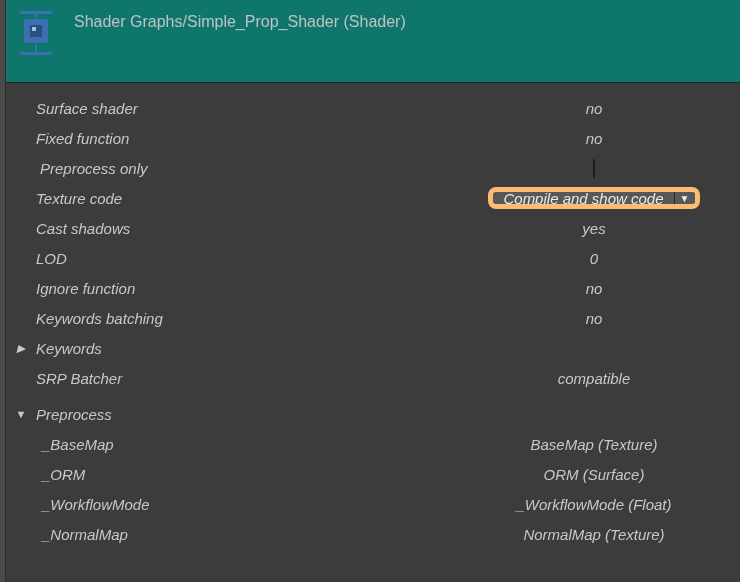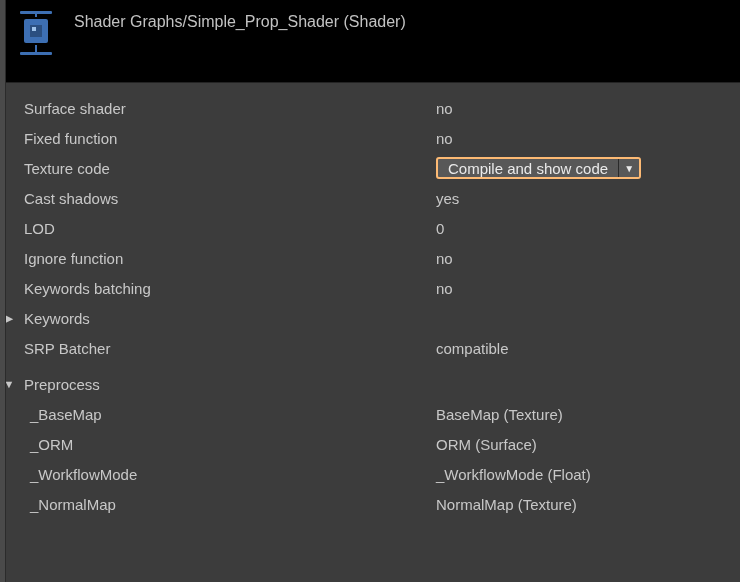--- a/index.html
+++ b/index.html
@@ -15,21 +15,21 @@
   .window {
     display: flex;
     flex-direction: column;
     height: 100%;
   }
   .header {
     display: flex;
     align-items: flex-start;
     padding: 10px 10px 26px 18px;
     border-bottom: 1px solid #232323;
-    background: #000000;
+    background: #0f766e;
   }
   .header .icon-wrap {
     width: 36px;
     height: 46px;
     display: flex;
     align-items: center;
     justify-content: center;
     position: relative;
     margin-right: 20px;
   }
@@ -41,21 +41,22 @@
   }
   .body {
     flex: 1;
     padding: 10px 0 10px 0;
     overflow: hidden;
   }
   .row {
     display: flex;
     align-items: center;
     height: 30px;
-    padding-left: 0;
+    padding-left: 12px;
+    font-style: italic;
   }
   .row .arrow {
     width: 18px;
     flex: 0 0 18px;
     display: flex;
     align-items: center;
     justify-content: center;
     color: #c8c8c8;
     font-size: 11px;
   }
@@ -64,38 +65,39 @@
     flex: 0 0 6px;
   }
   .row .label {
     flex: 0 0 412px;
     color: #c8c8c8;
   }
   .row.sub .label { padding-left: 6px; }
   .row .value {
     flex: 1;
     color: #c8c8c8;
+    text-align: center;
   }
   .checkbox {
     width: 20px;
     height: 20px;
     border-radius: 3px;
     background: #2a2a2a;
     border: 1px solid #1e1e1e;
   }
   .dropdown-btn {
     display: inline-flex;
     align-items: stretch;
     height: 22px;
-    border-radius: 3px;
+    border-radius: 8px;
     overflow: hidden;
     background: #585858;
     color: #eaeaea;
     font-size: 15px;
-    border: 2px solid #fdba74;
+    border: 5px solid #fdba74;
   }
   .dropdown-btn .btn-label {
     padding: 0 10px;
     display: flex;
     align-items: center;
     border-right: 1px solid #2a2a2a;
     white-space: nowrap;
   }
   .dropdown-btn .btn-caret {
     width: 20px;
@@ -145,20 +147,28 @@
       <span class="value">no</span>
     </div>
 
     <div class="row">
       <span class="arrow"></span>
       <span class="indent-spacer"></span>
       <span class="label">Fixed function</span>
       <span class="value">no</span>
     </div>
 
+    <div class="row">
+      <span class="arrow"></span>
+      <span class="indent-spacer"></span>
+      <span class="label" style="padding-left:4px;">Preprocess only</span>
+      <span class="value">
+        <span class="checkbox"></span>
+      </span>
+    </div>
 
     <div class="row">
       <span class="arrow"></span>
       <span class="indent-spacer"></span>
       <span class="label">Texture code</span>
       <span class="value">
         <span class="dropdown-btn">
           <span class="btn-label">Compile and show code</span>
           <span class="btn-caret">▼</span>
         </span>

